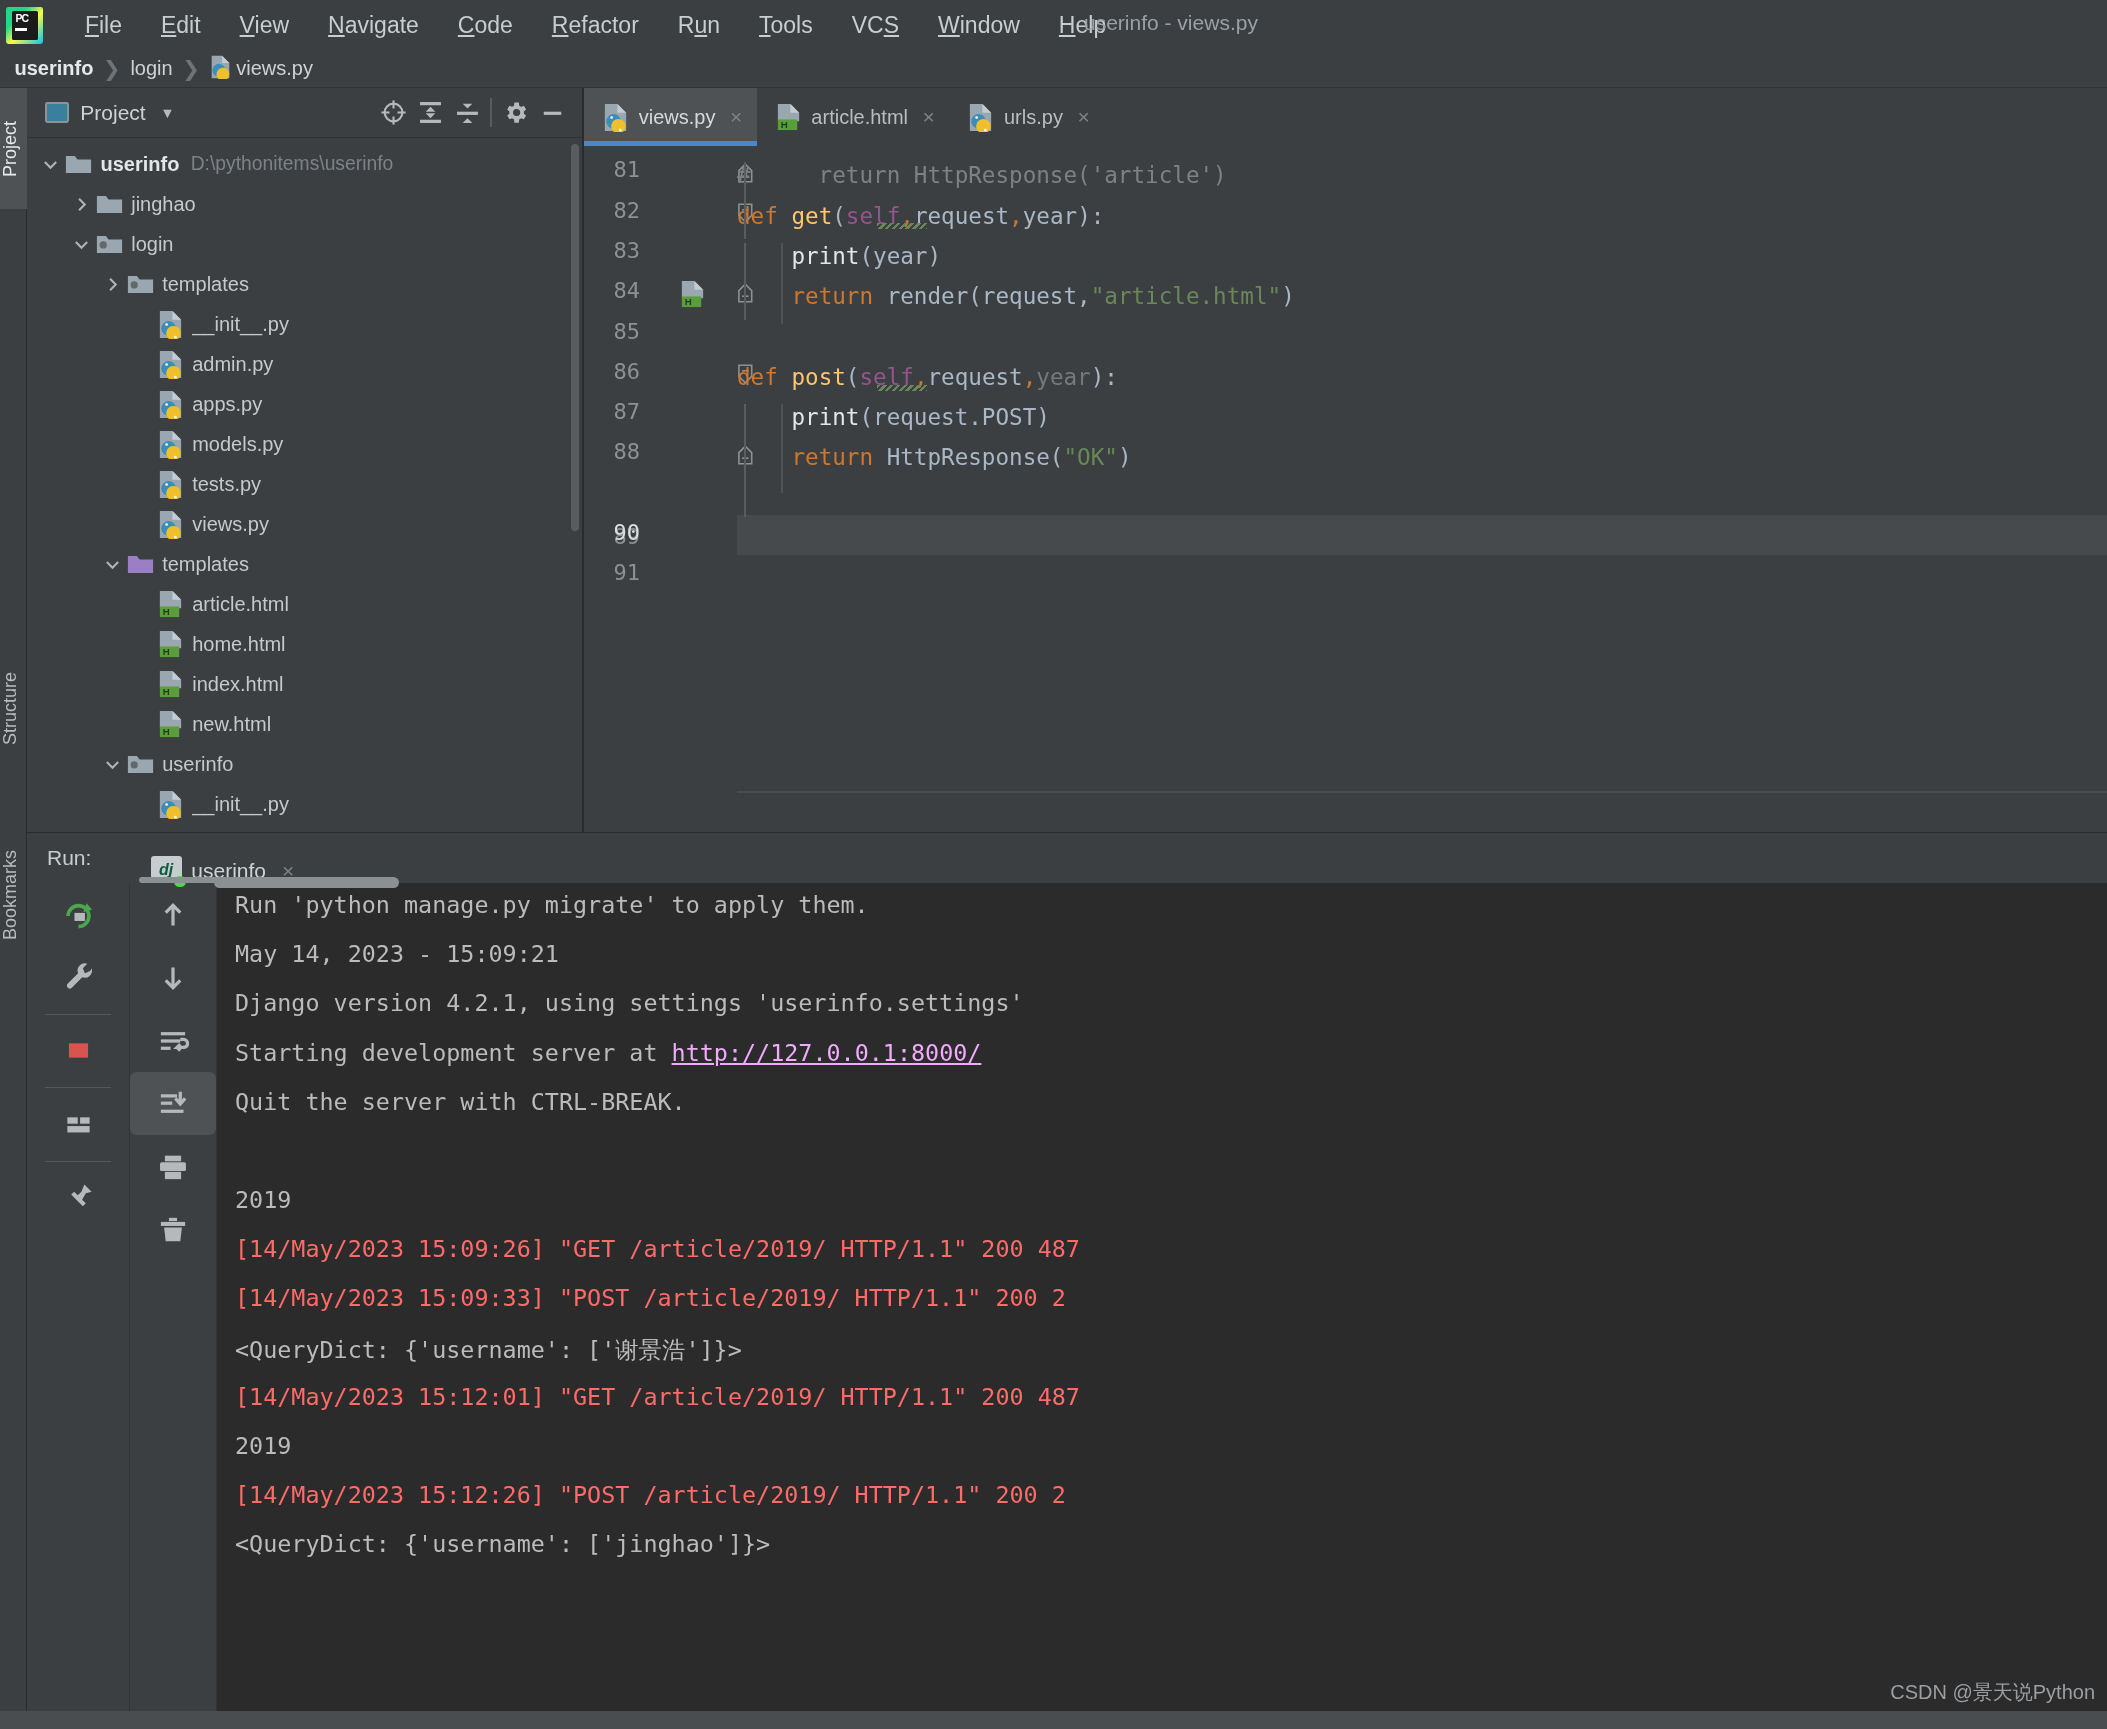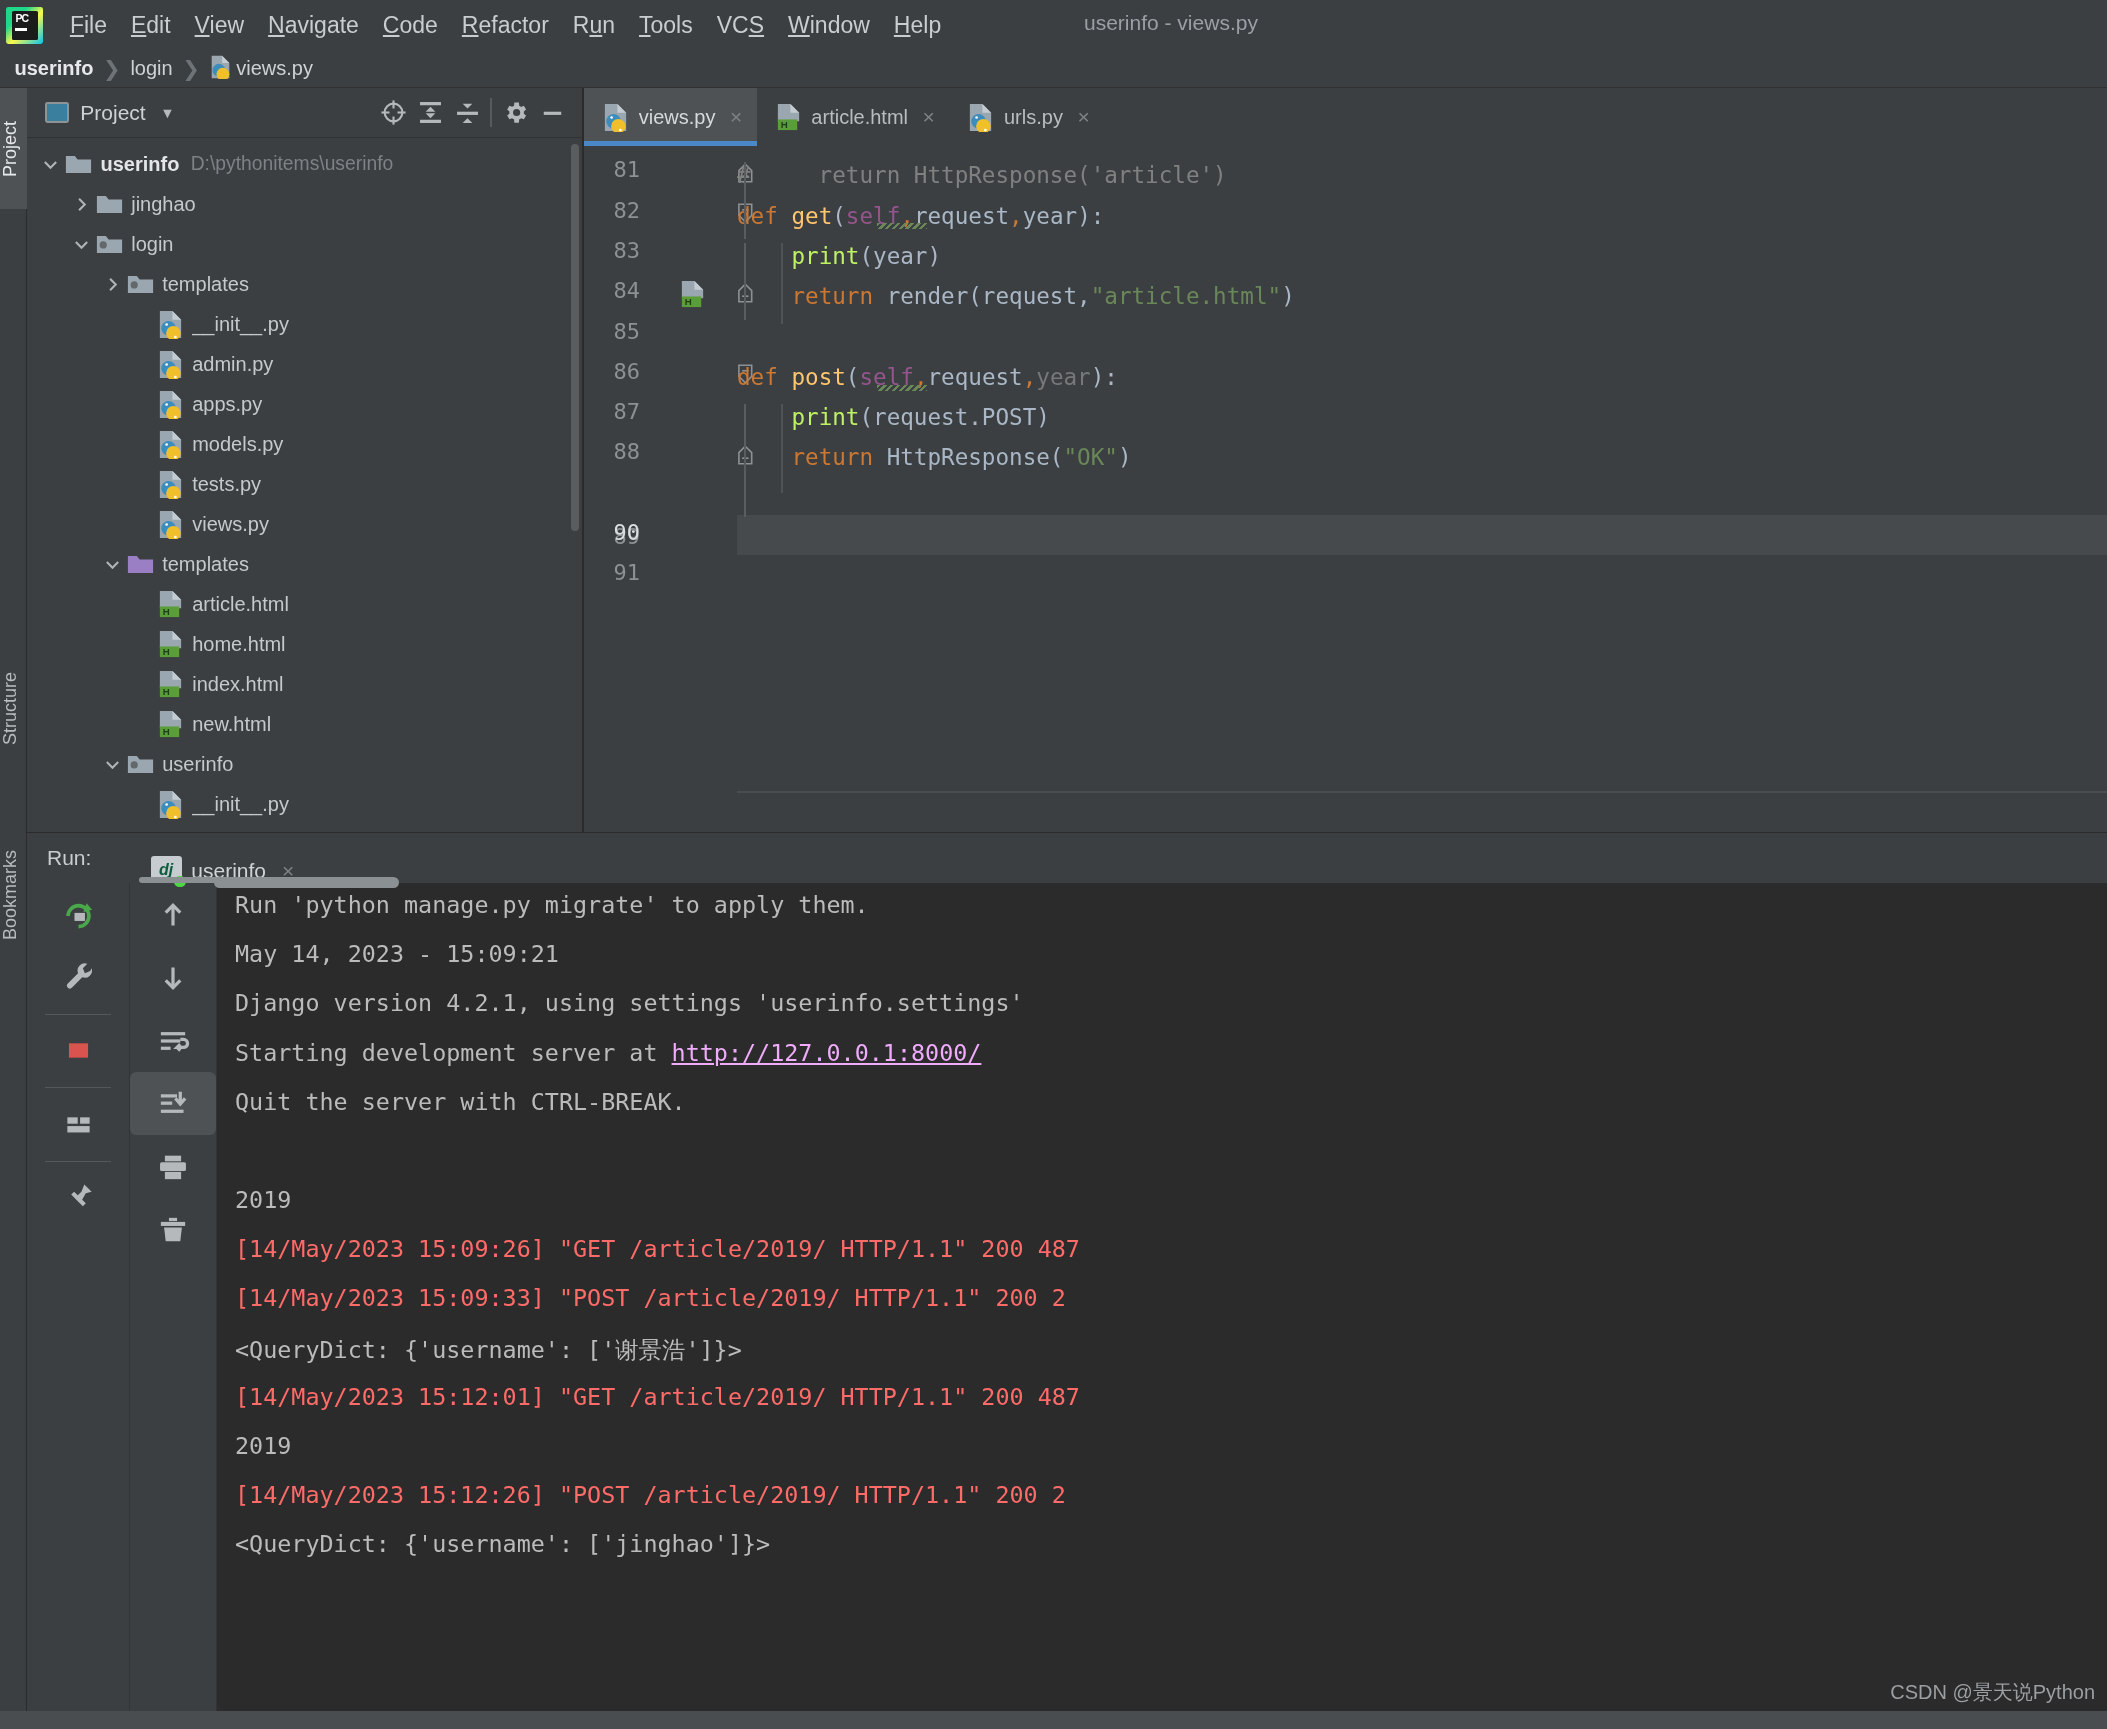--- a/index.html
+++ b/index.html
@@ -1,20 +1,20 @@
 <!DOCTYPE html>
 <html style="font-size:13px"><head>
 <meta charset="utf-8">
 <style>
   html,body{margin:0;padding:0;background:#3c3f41;}
   body{width:2108px;height:1729px;overflow:hidden;font-family:"Liberation Sans",sans-serif;color:#bbbbbb;}
   *{box-sizing:border-box;}
 
   
-  .menubar{position:absolute;left:0;top:0;width:2108px;height:50px;background:#3c3f41;display:flex;align-items:center;}
+  .menubar{position:absolute;left:0;top:0;width:2108px;height:50px;background:#3c3f41;display:flex;align-items:center;gap:15px;}
   .pc-logo{width:37px;height:37px;margin-left:6.4px;margin-right:14.5px;position:relative;border-radius:2.4px;overflow:hidden;
            background:linear-gradient(135deg,#21d789 0%,#21d789 30%,#fcf84a 55%,#07c3f2 100%);}
   .pc-logo .inner{position:absolute;left:5.6px;top:4px;width:26px;height:29px;background:#1b1b1b;border-radius:1.6px;}
   .pc-logo .pc{position:absolute;left:9px;top:5.6px;color:#fff;font-size:10.5px;font-weight:bold;letter-spacing:-0.8px;}
   .pc-logo .bar{position:absolute;left:9px;top:21px;width:12px;height:3.2px;background:#fff;}
   .menu-item{padding:3.2px 12px;font-size:23px;color:#c8cdd0;cursor:default;white-space:nowrap;}
   .menu-item u{text-decoration:underline;}
   .win-title{position:absolute;left:1084px;top:11.3px;font-size:21px;color:#9aa0a6;white-space:nowrap;}
 
   
@@ -64,21 +64,21 @@
   .code-line .txt{position:absolute;left:153px;top:4.8px;}
   .cur-line-bg{position:absolute;left:153px;width:1371px;height:40px;background:#464a4d;}
   .indent-guide{position:absolute;width:1.6px;background:#4f5355;}
   .k-key{color:#cc7832;}
   .k-fn{color:#ffc66d;}
   .k-self{color:#94558d;}
   .k-param{color:#a9b7c6;}
   .k-comma{color:#cc7832;}
   .k-str{color:#6a8759;}
   .k-cmt{color:#808080;}
-  .k-builtin{color:#bef264;}
+  .k-builtin{color:#e5e5e5;}
   .k-def{color:#a9b7c6;}
   .k-dim{color:#787878;}
   .squiggle{position:absolute;height:6.4px;background:repeating-linear-gradient(135deg,#6a8759 0 2.4px,transparent 2.4px 4.8px);}
   .ed-scroll{position:absolute;left:8px;top:13px;width:9.7px;height:364px;background:#5a5d5f;border-radius:4.8px;}
   .ed-bottomline{position:absolute;left:153px;top:645px;width:1371px;height:1.6px;background:#4a4d4f;}
 
   
   .runpanel{position:absolute;left:27px;top:832px;width:2081px;height:897px;background:#3c3f41;border-top:0.8px solid #2b2b2b;}
   .run-header{position:absolute;left:0;top:0;width:2081px;height:50px;display:flex;align-items:center;}
   .run-lbl{font-size:21px;color:#c8cdd0;margin-left:20px;}

